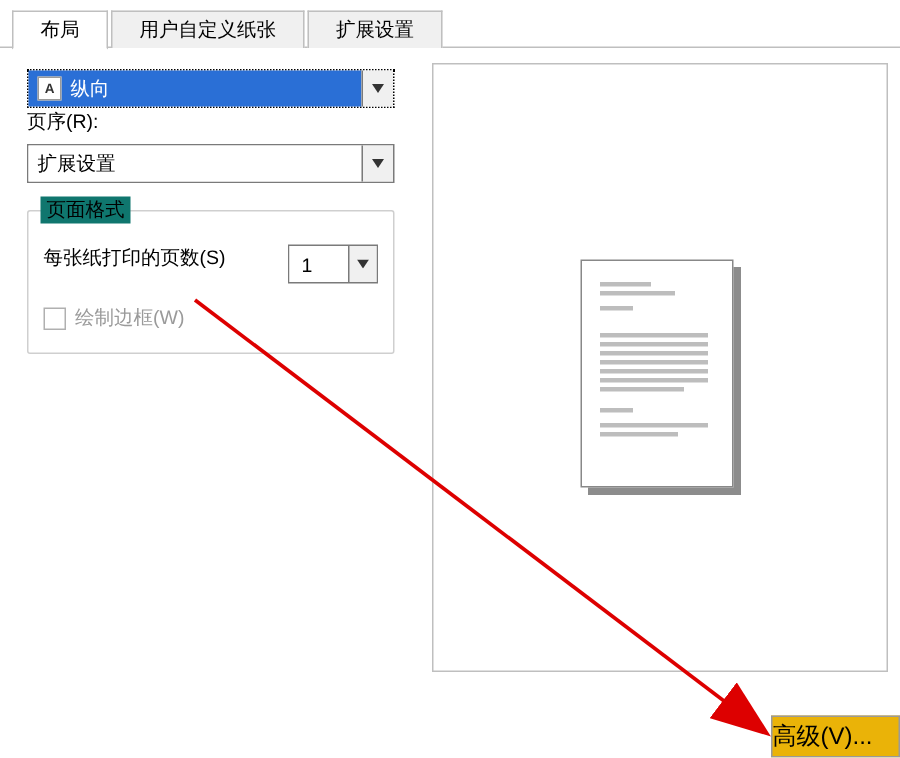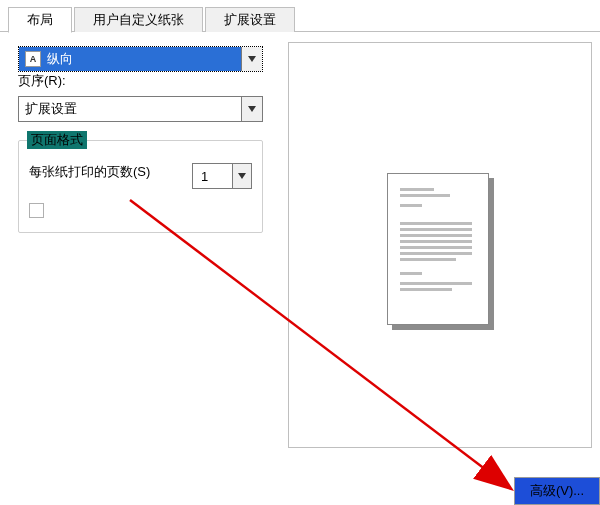--- a/index.html
+++ b/index.html
@@ -36,21 +36,21 @@
   .spin .sarrow{width:18px;border-left:1px solid #7a7a7a;display:flex;align-items:center;justify-content:center;background:#f0f0f0}
   .chk{display:flex;align-items:center;margin-top:14px;color:#9a9a9a}
   .chk-box{width:13px;height:13px;border:1px solid #b0b0b0;background:#fff;margin-right:6px}
 
   
   .preview{position:absolute;left:280px;top:6px;width:302px;height:404px;border:1px solid #bfbfbf;background:#fff}
   .page{position:absolute;left:98px;top:130px;width:100px;height:150px;background:#fff;border:1px solid #888;box-shadow:5px 5px 0 rgba(0,0,0,.45)}
   .pline{position:absolute;left:12px;height:3px;background:#bdbdbd}
 
   
-  .adv-btn{position:absolute;right:0;bottom:0;height:26px;width:84px;border:1px solid #9a9a9a;background:#1d4ed8;display:flex;align-items:center;justify-content:center;cursor:default;font-size:13px}
+  .adv-btn{position:absolute;right:0;bottom:0;height:26px;width:84px;border:1px solid #9a9a9a;background:#eab308;display:flex;align-items:center;justify-content:flex-start;cursor:default;font-size:16px}
   .red-arrow{position:absolute;pointer-events:none}
 </style>
 </head>
 <body>
 
 <div class="window">
 
   <div class="tabs">
     <div class="tab active">布局</div>
     <div class="tab">用户自定义纸张</div>
@@ -94,20 +94,21 @@
             <div class="sfield">1</div>
             <div class="sarrow">
               <svg width="8" height="6">
                   <path d="M0 0 L8 0 L4 6 Z" fill="#333"></path>
                 </svg>
             </div>
           </div>
         </div>
         <div class="chk">
           <span class="chk-box"></span>
+          <span>绘制边框(W)</span>
         </div>
       </div>
     </div>
 
     <div class="preview">
       <div class="page">
         <div class="pline" style="top:14px;width:34px"></div>
         <div class="pline" style="top:20px;width:50px"></div>
         <div class="pline" style="top:30px;width:22px"></div>
         <div class="pline" style="top:48px;width:72px"></div>

